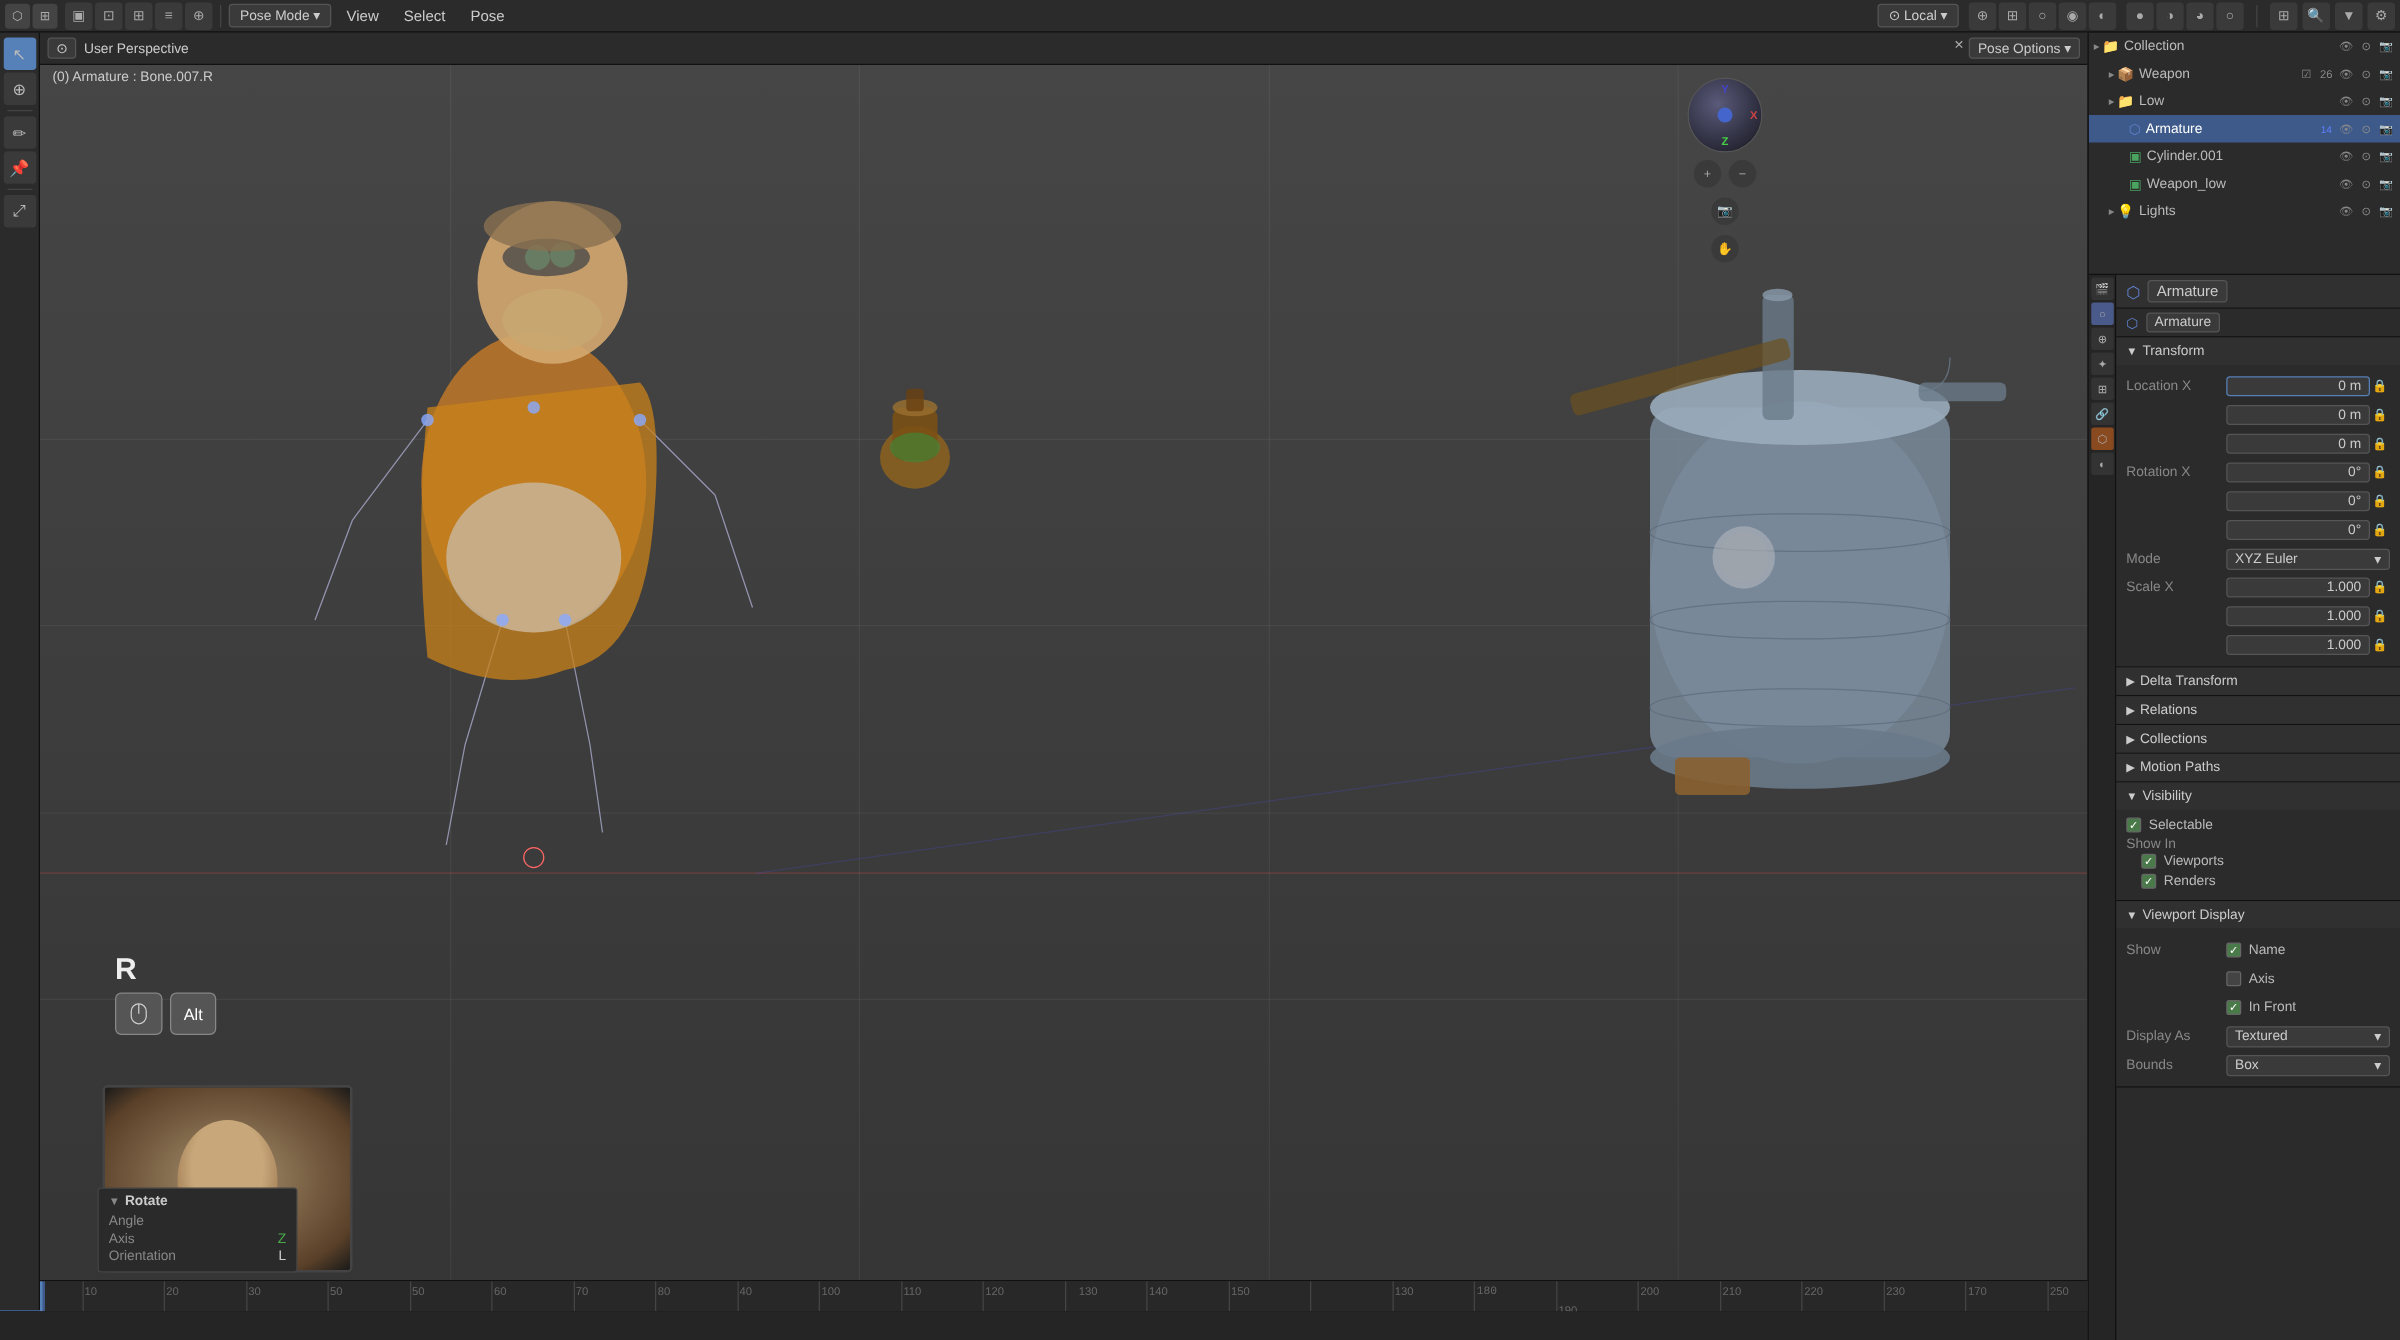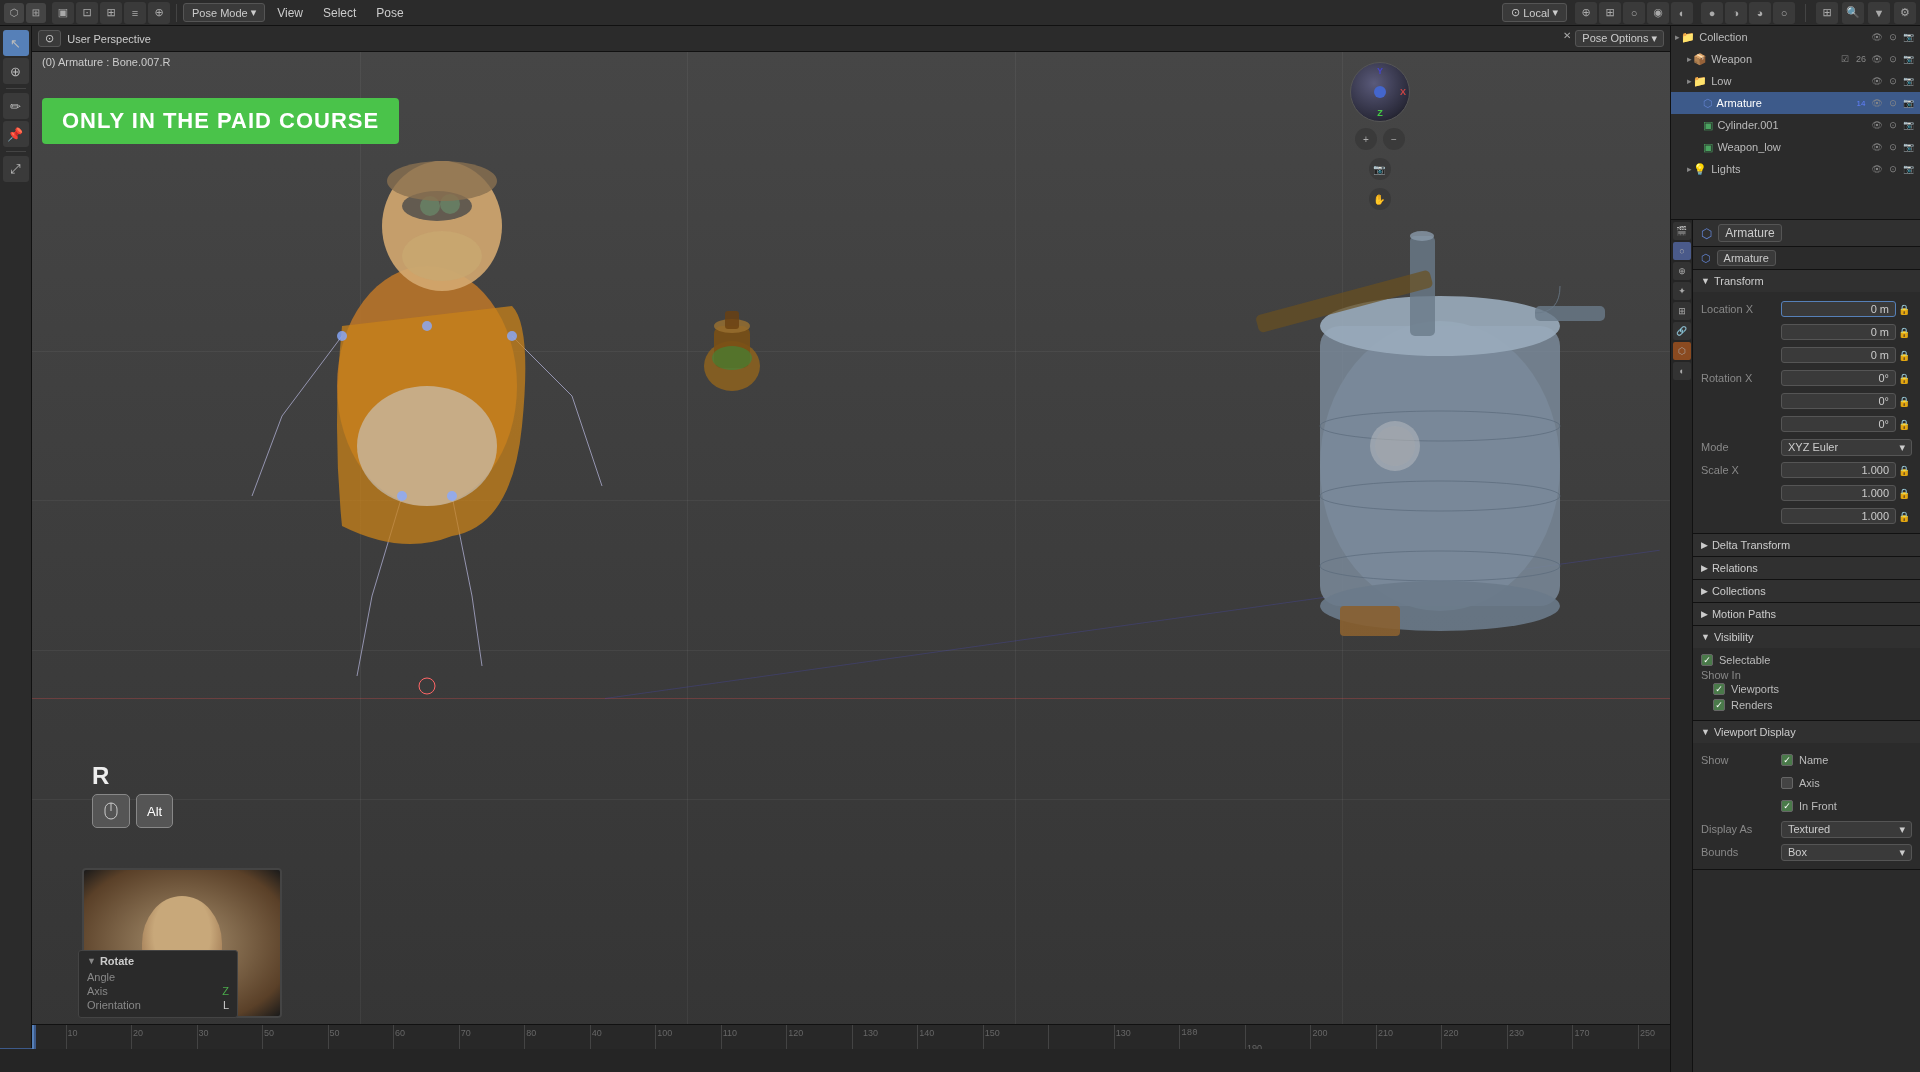--- a/index.html
+++ b/index.html
@@ -665,23 +665,20 @@
     <svg width="80" height="100" viewBox="0 0 80 100">
       <ellipse cx="40" cy="70" rx="28" ry="25" fill="#8a6020" opacity="0.9"></ellipse>
       <rect x="22" y="30" width="36" height="42" rx="8" fill="#7a5015" opacity="0.9"></rect>
       <ellipse cx="40" cy="30" rx="18" ry="7" fill="#9a7030" opacity="0.8"></ellipse>
       <rect x="33" y="15" width="14" height="18" rx="3" fill="#6a4010" opacity="0.8"></rect>
 
       <ellipse cx="40" cy="62" rx="20" ry="12" fill="#3a8a3a" opacity="0.6"></ellipse>
     </svg>
   </div>
 
-  <div id="paid-course-banner">
-    <span>ONLY IN THE PAID COURSE</span>
-  </div>
 
   <div id="key-indicator">
     <div id="key-letter">R</div>
     <div class="key-combo">
       <div class="key-box">
         <svg width="16" height="20" viewBox="0 0 16 20">
           <rect x="2" y="2" width="12" height="16" rx="6" fill="none" stroke="#ccc" strokewidth="1.5"></rect>
           <line x1="8" y1="2" x2="8" y2="10" stroke="#ccc" strokewidth="1"></line>
         </svg>
       </div>

